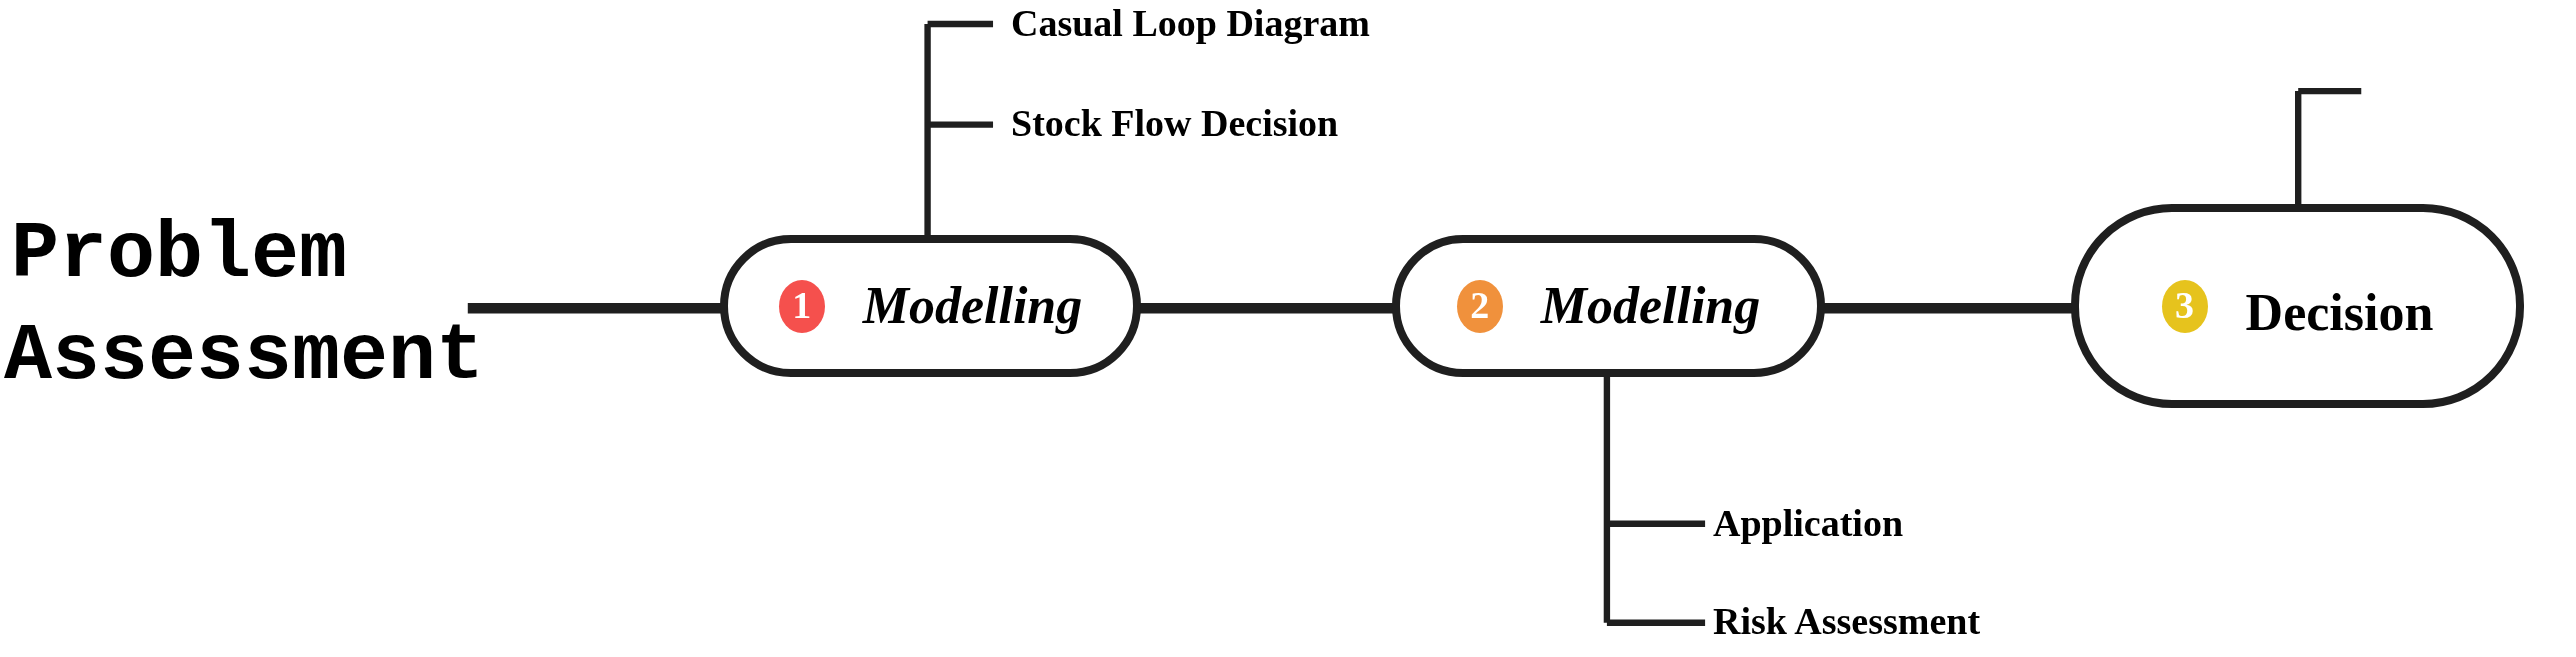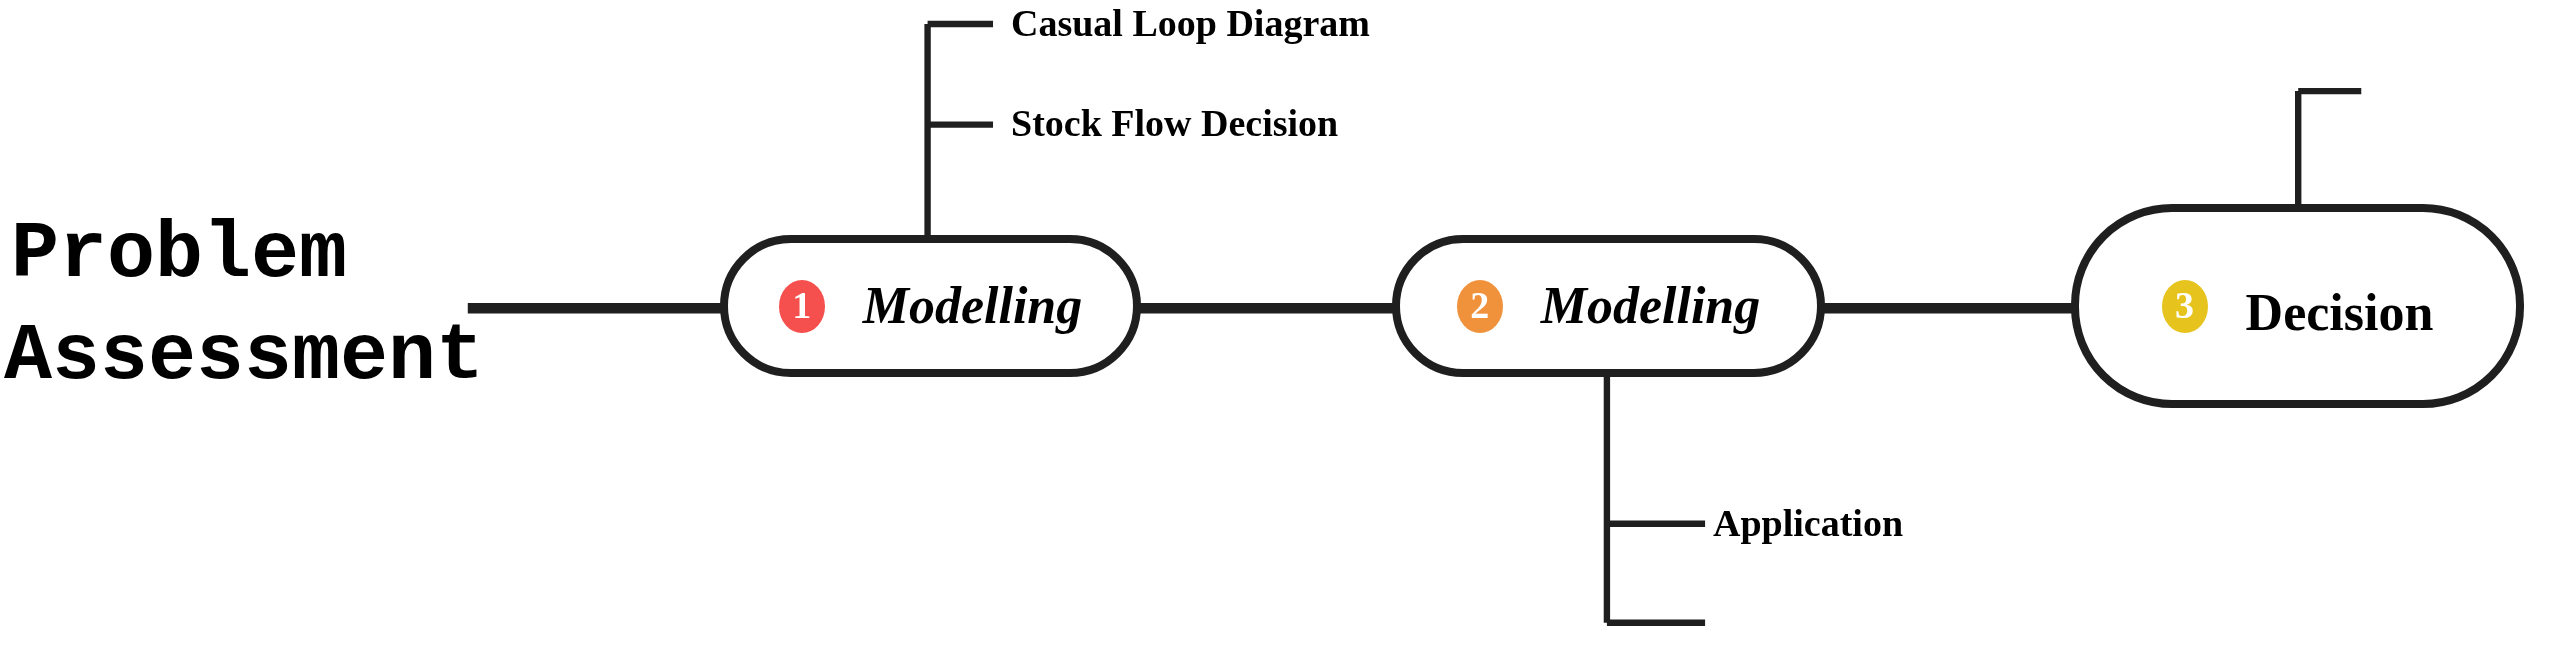--- a/index.html
+++ b/index.html
@@ -75,15 +75,16 @@
   <div class="pill pill-3">
     <span class="badge badge-3">3</span>
     <span class="pill-label-stack">
       <div>Decision</div>
     </span>
   </div>
 
   <div class="branch-label bl-casual">Casual Loop Diagram</div>
   <div class="branch-label bl-stock">Stock Flow Decision</div>
   <div class="branch-label bl-opt">Application</div>
+  <div class="branch-label bl-risk">Risk Assessment</div>
 
 </div>
 
 
 </body></html>

